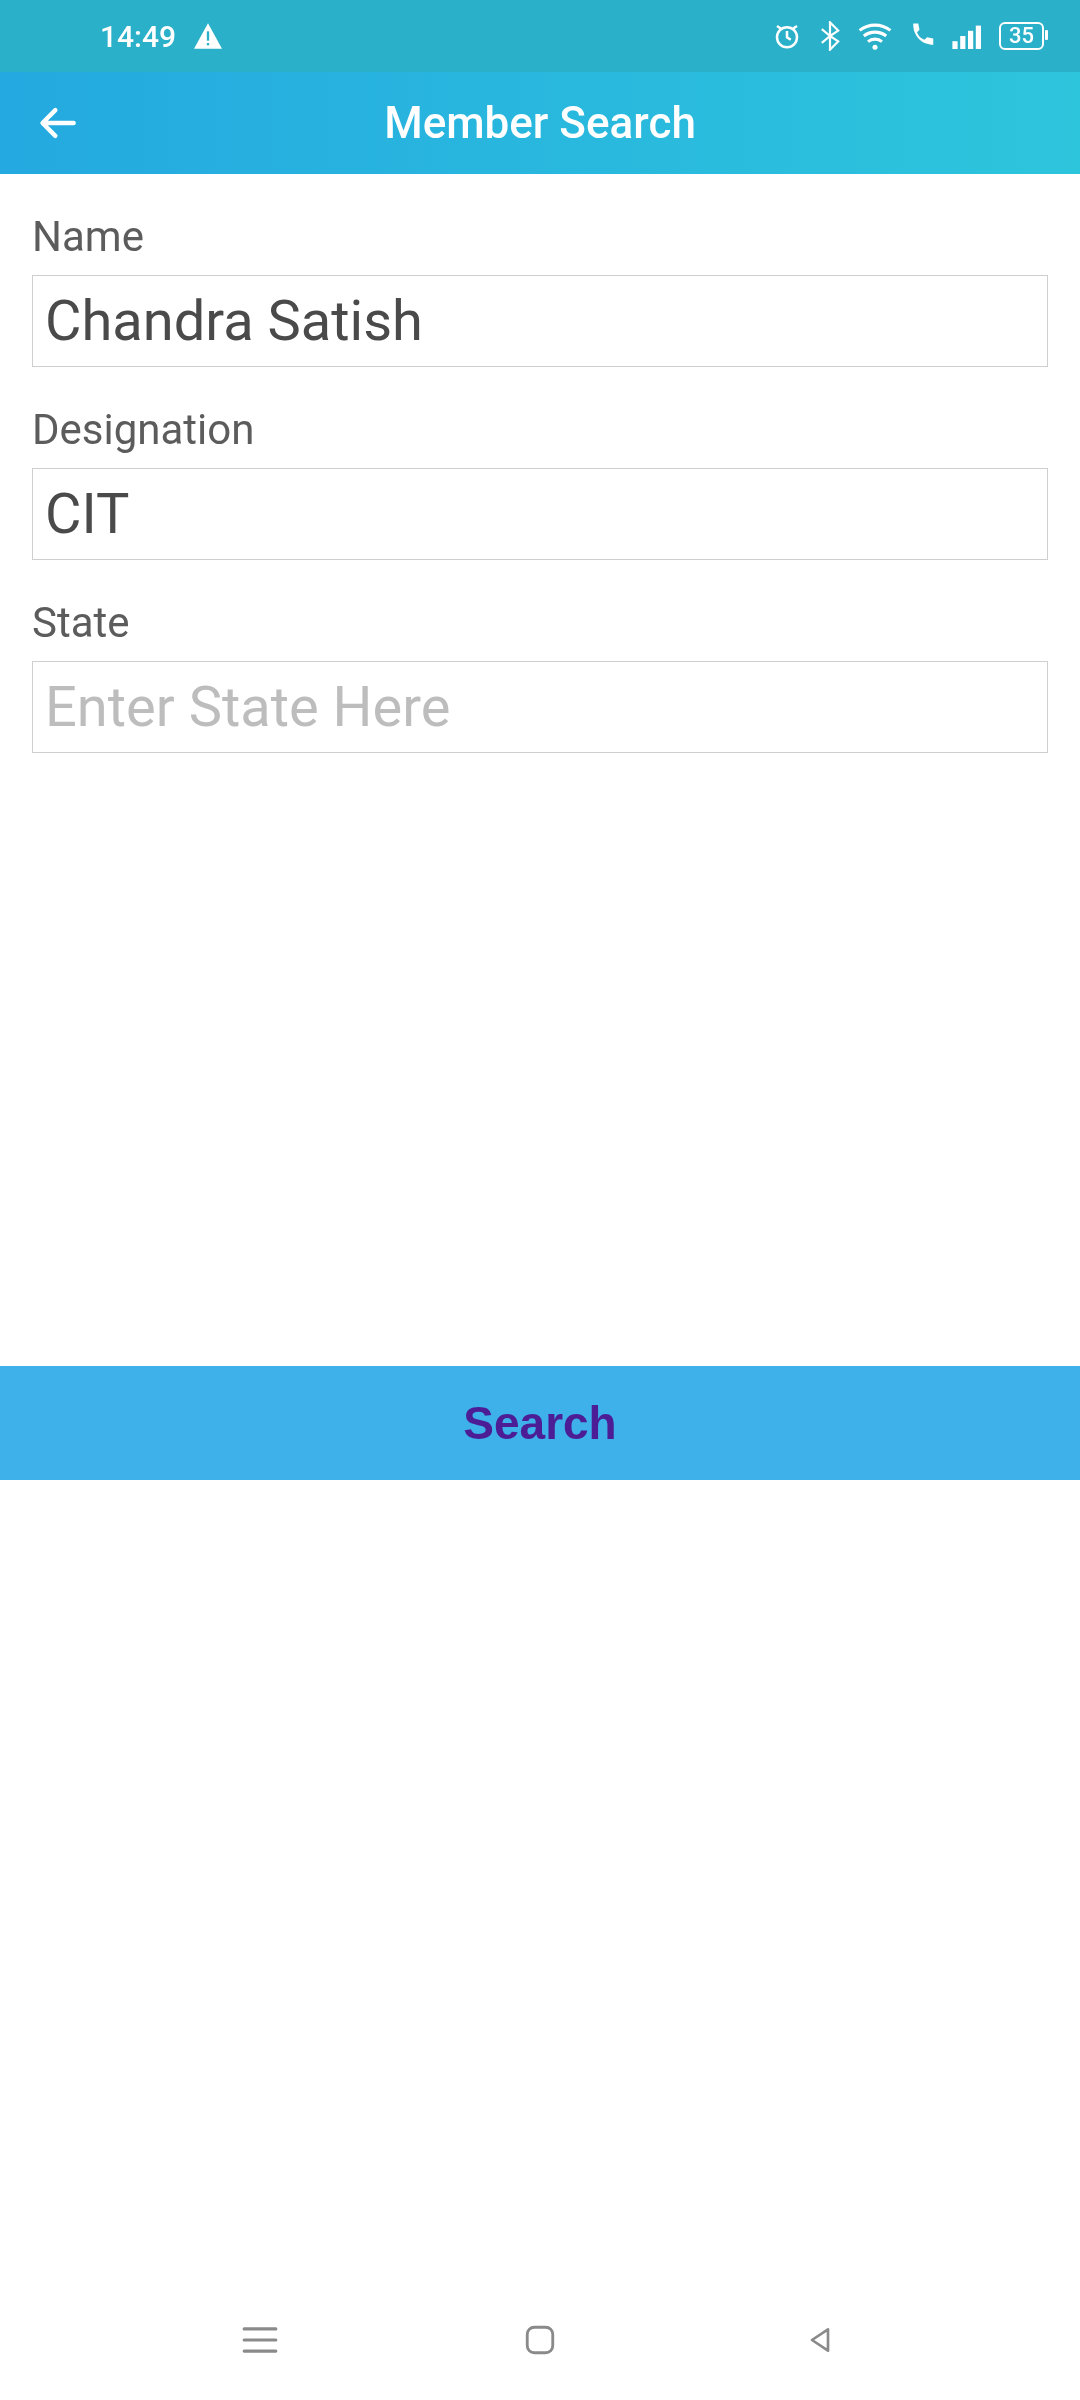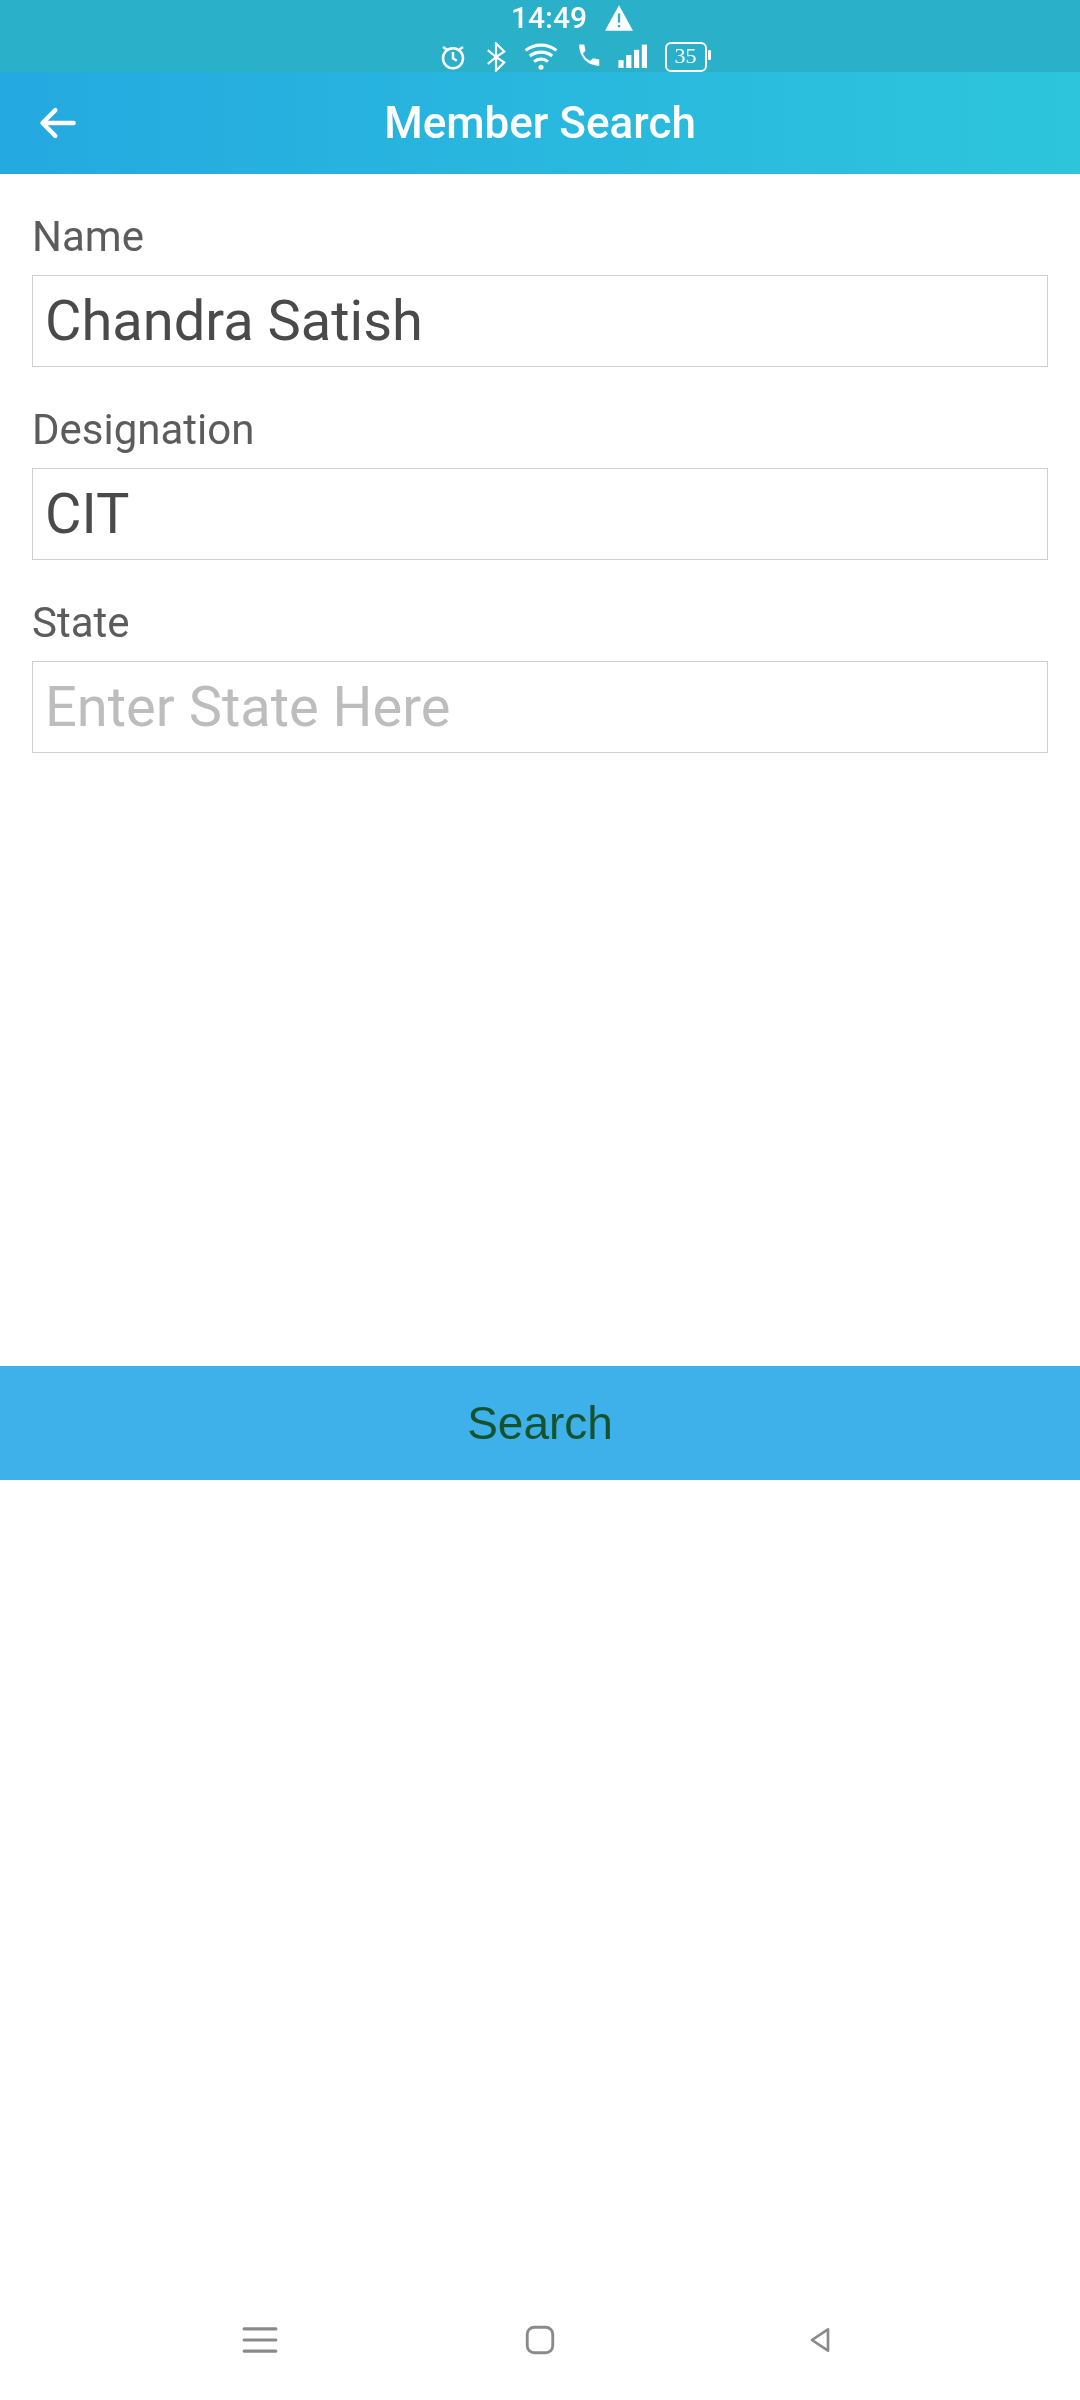--- a/index.html
+++ b/index.html
@@ -1,39 +1,39 @@
 <!DOCTYPE html>
 <html><head>
   <meta charset="utf-8">
   <style>
     * { margin: 0; padding: 0; box-sizing: border-box; }
     html, body { width: 1080px; height: 2400px; font-family: -apple-system, Roboto, "Helvetica Neue", Arial, sans-serif; background: #ffffff; overflow: hidden; }
 
     
-    .status-bar { height: 72px; background: #2bb0c9; color: #ffffff; display: flex; align-items: center; justify-content: space-between; padding: 0 36px 0 100px; font-size: 30px; font-weight: 500; flex-direction: column; }
+    .status-bar { height: 72px; background: #2bb0c9; color: #ffffff; display: flex; align-items: center; justify-content: space-between; padding: 0 36px 0 100px; font-size: 30px; font-weight: 500; }
     .status-left { display: flex; align-items: center; gap: 18px; }
-    .status-right { display: flex; gap: 15px; font-family: Liberation Serif, serif; }
+    .status-right { display: flex; align-items: center; gap: 15px; }
     .battery { border: 2px solid #ffffff; border-radius: 6px; padding: 1px 8px; font-size: 22px; line-height: 22px; position: relative; }
     .battery::after { content: ""; position: absolute; right: -6px; top: 6px; width: 3px; height: 10px; background: #ffffff; border-radius: 1px; }
     .icon-svg { display: block; }
 
     
     .app-bar { height: 102px; background: linear-gradient(90deg, #24a9e0 0%, #2dc5dc 100%); display: flex; align-items: center; position: relative; }
     .back-btn { position: absolute; left: 24px; top: 50%; transform: translateY(-50%); width: 70px; height: 70px; display: flex; align-items: center; justify-content: center; }
     .app-title { flex: 1; text-align: center; color: #ffffff; font-size: 44px; font-weight: 500; }
 
     
     .form { padding: 38px 32px 12px 32px; }
     .field { margin-bottom: 38px; }
     .label { color: #5c5c5c; font-size: 42px; font-weight: 400; margin-bottom: 14px; }
     .input { width: 100%; height: 92px; border: 1px solid #cfcfcf; font-size: 56px; padding: 0 12px; color: #4a4a4a; font-family: inherit; }
     .input::placeholder { color: #bdbdbd; }
 
     
-    .search-btn { position: absolute; left: 0; right: 0; top: 1366px; height: 114px; background: #3eb0ea; color: #14532d; font-size: 46px; font-weight: 400; display: flex; align-items: center; justify-content: center; border: none; width: 100%; }
+    .search-btn { position: absolute; left: 0; right: 0; top: 1366px; height: 114px; background: #3eb0ea; color: #4c1d95; font-size: 46px; font-weight: 700; display: flex; align-items: center; justify-content: center; border: none; width: 100%; }
 
     
     .nav-bar { position: absolute; left: 0; right: 0; bottom: 0; height: 120px; background: #ffffff; display: flex; align-items: center; justify-content: space-around; padding: 0 120px; }
     .nav-item { width: 60px; height: 60px; display: flex; align-items: center; justify-content: center; }
   </style>
 </head>
 <body>
 
 <div class="status-bar">
   <div class="status-left">

